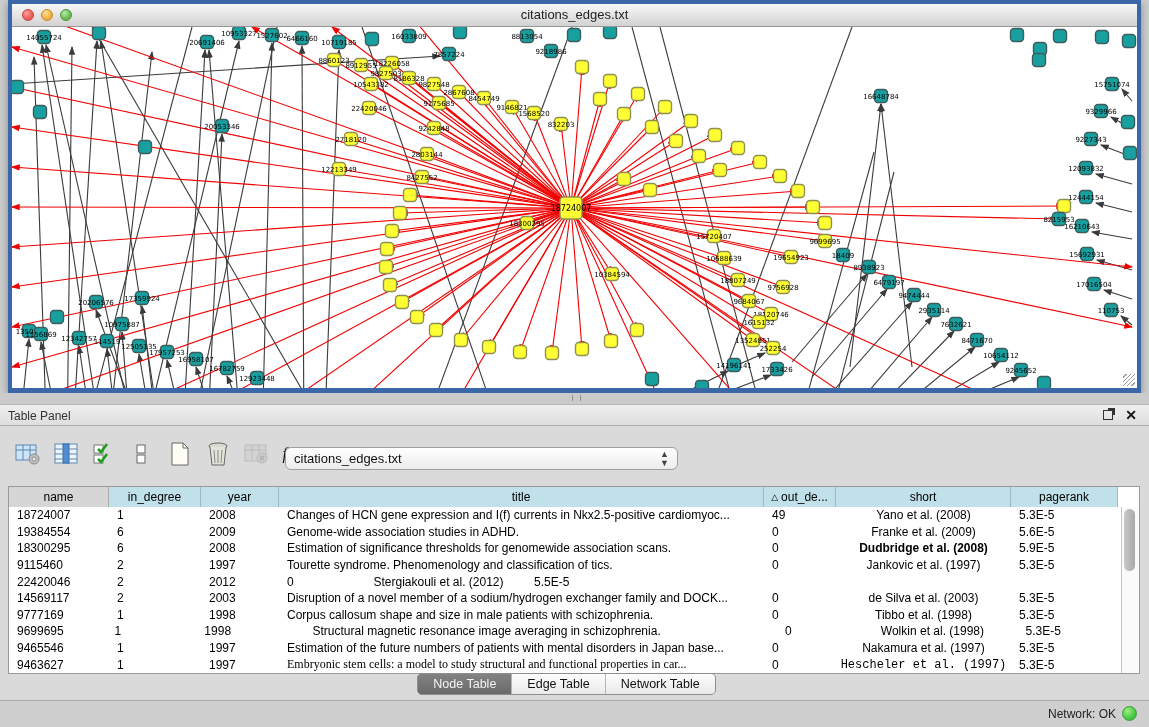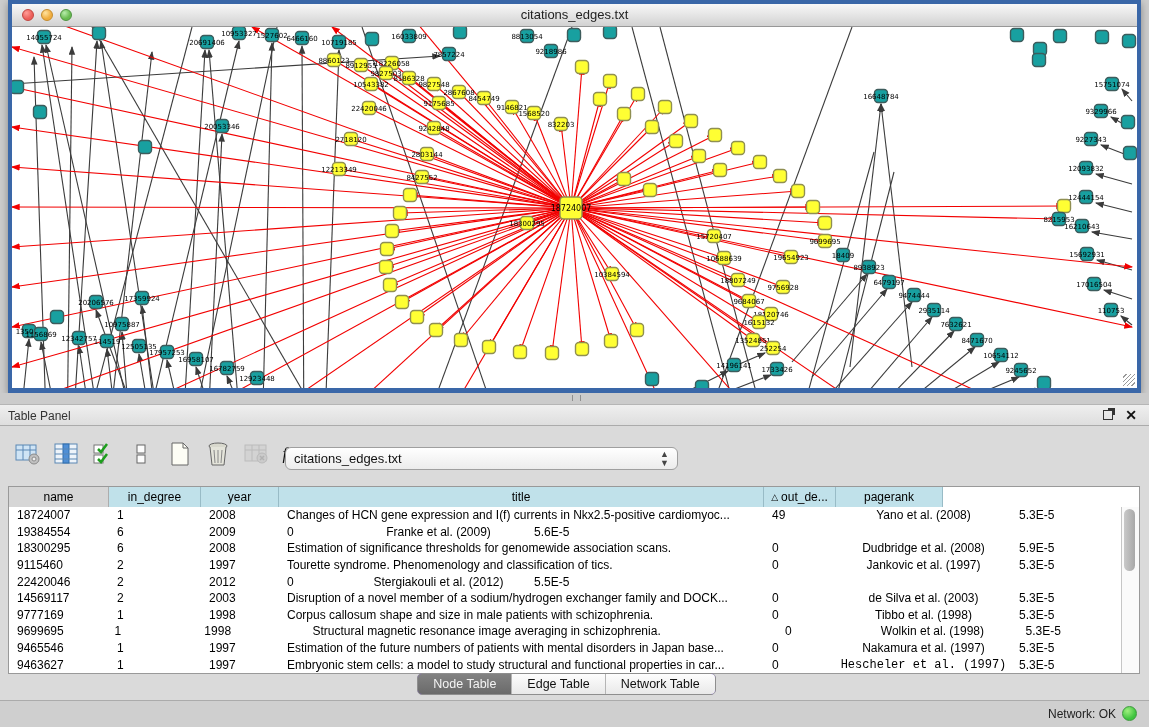--- a/index.html
+++ b/index.html
@@ -560,49 +560,53 @@
         <div class="th" style="width: 78px;">
           <span>year</span>
         </div>
         <div class="th" style="width: 485px;">
           <span>title</span>
         </div>
         <div class="th" style="width: 72px;">
           <span class="sort-tri">△</span>
           <span>out_de...</span>
         </div>
+        <div class="th" style="width: 175px;">
+          <span>short</span>
+        </div>
         <div class="th" style="width: 107px;">
           <span>pagerank</span>
         </div>
       </div>
     <div class="tbody" id="tbody">
         <div class="tr">
           <div class="td" style="width: 100px;">18724007</div>
           <div class="td" style="width: 92px;">1</div>
           <div class="td" style="width: 78px;">2008</div>
           <div class="td" style="width: 485px;">Changes of HCN gene expression and I(f) currents in Nkx2.5-positive cardiomyoc...</div>
           <div class="td" style="width: 72px;">49</div>
           <div class="td center" style="width: 175px;">Yano et al. (2008)</div>
           <div class="td" style="width: 107px;">5.3E-5</div>
         </div>
         <div class="tr">
           <div class="td" style="width: 100px;">19384554</div>
           <div class="td" style="width: 92px;">6</div>
           <div class="td" style="width: 78px;">2009</div>
+          <div class="td" style="width: 485px;">Genome-wide association studies in ADHD.</div>
           <div class="td" style="width: 72px;">0</div>
           <div class="td center" style="width: 175px;">Franke et al. (2009)</div>
           <div class="td" style="width: 107px;">5.6E-5</div>
         </div>
         <div class="tr">
           <div class="td" style="width: 100px;">18300295</div>
           <div class="td" style="width: 92px;">6</div>
           <div class="td" style="width: 78px;">2008</div>
           <div class="td" style="width: 485px;">Estimation of significance thresholds for genomewide association scans.</div>
           <div class="td" style="width: 72px;">0</div>
-          <div class="td center" style="width: 175px;">Dudbridge et al. (2008)</div>
+          <div class="td center" style="width: 175px; font-weight: bold;">Dudbridge et al. (2008)</div>
           <div class="td" style="width: 107px;">5.9E-5</div>
         </div>
         <div class="tr">
           <div class="td" style="width: 100px;">9115460</div>
           <div class="td" style="width: 92px;">2</div>
           <div class="td" style="width: 78px;">1997</div>
           <div class="td" style="width: 485px;">Tourette syndrome. Phenomenology and classification of tics.</div>
           <div class="td" style="width: 72px;">0</div>
           <div class="td center" style="width: 175px;">Jankovic et al. (1997)</div>
           <div class="td" style="width: 107px;">5.3E-5</div>
@@ -648,21 +652,21 @@
           <div class="td" style="width: 78px;">1997</div>
           <div class="td" style="width: 485px;">Estimation of the future numbers of patients with mental disorders in Japan base...</div>
           <div class="td" style="width: 72px;">0</div>
           <div class="td center" style="width: 175px;">Nakamura et al. (1997)</div>
           <div class="td" style="width: 107px;">5.3E-5</div>
         </div>
         <div class="tr">
           <div class="td" style="width: 100px;">9463627</div>
           <div class="td" style="width: 92px;">1</div>
           <div class="td" style="width: 78px;">1997</div>
-          <div class="td" style="width: 485px;">Embryonic stem cells: a model to study structural and functional properties in car...</div>
+          <div class="td" style="width: 485px; font-family: Liberation Serif, serif;">Embryonic stem cells: a model to study structural and functional properties in car...</div>
           <div class="td" style="width: 72px;">0</div>
           <div class="td center" style="width: 175px; font-family: Liberation Mono, monospace;">Hescheler et al. (1997)</div>
           <div class="td" style="width: 107px;">5.3E-5</div>
         </div>
       </div>
     <div class="vscroll">
       <div class="vthumb"></div>
     </div>
   </div>
 

